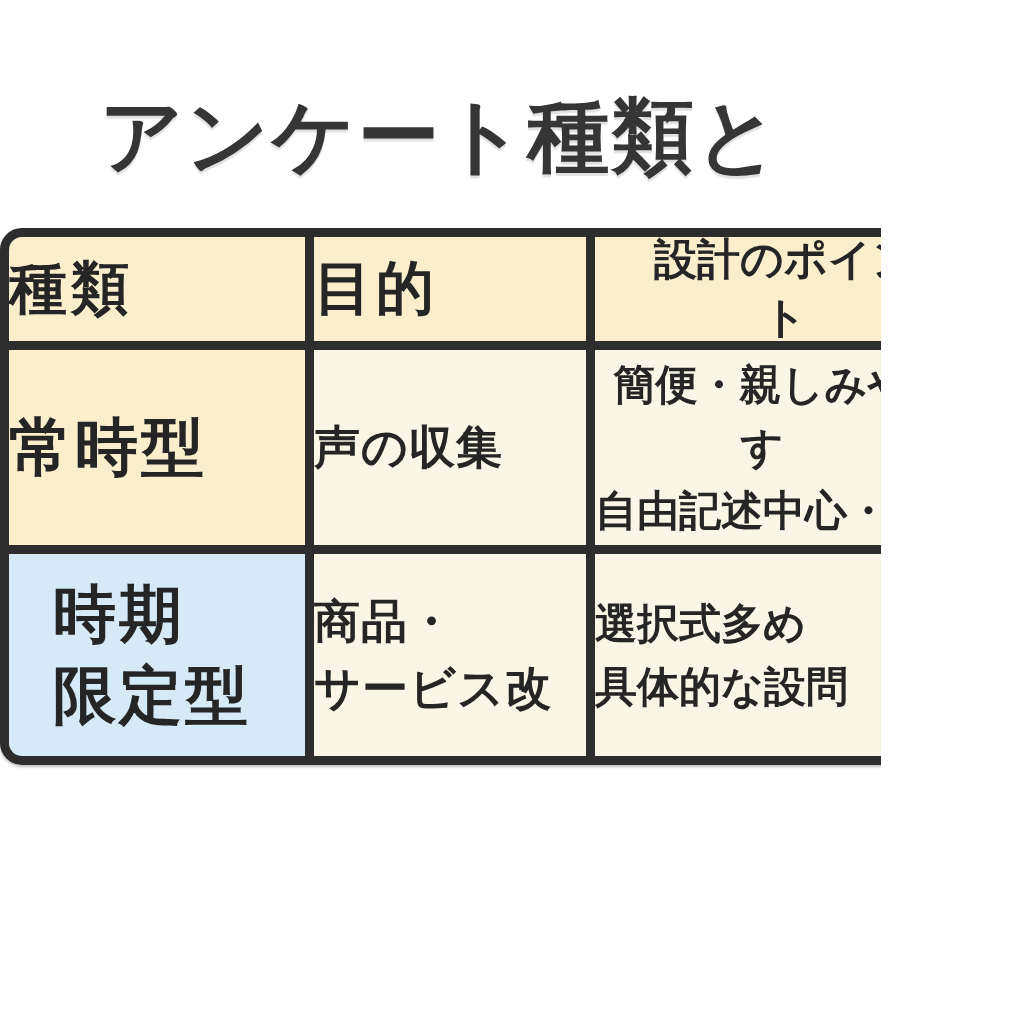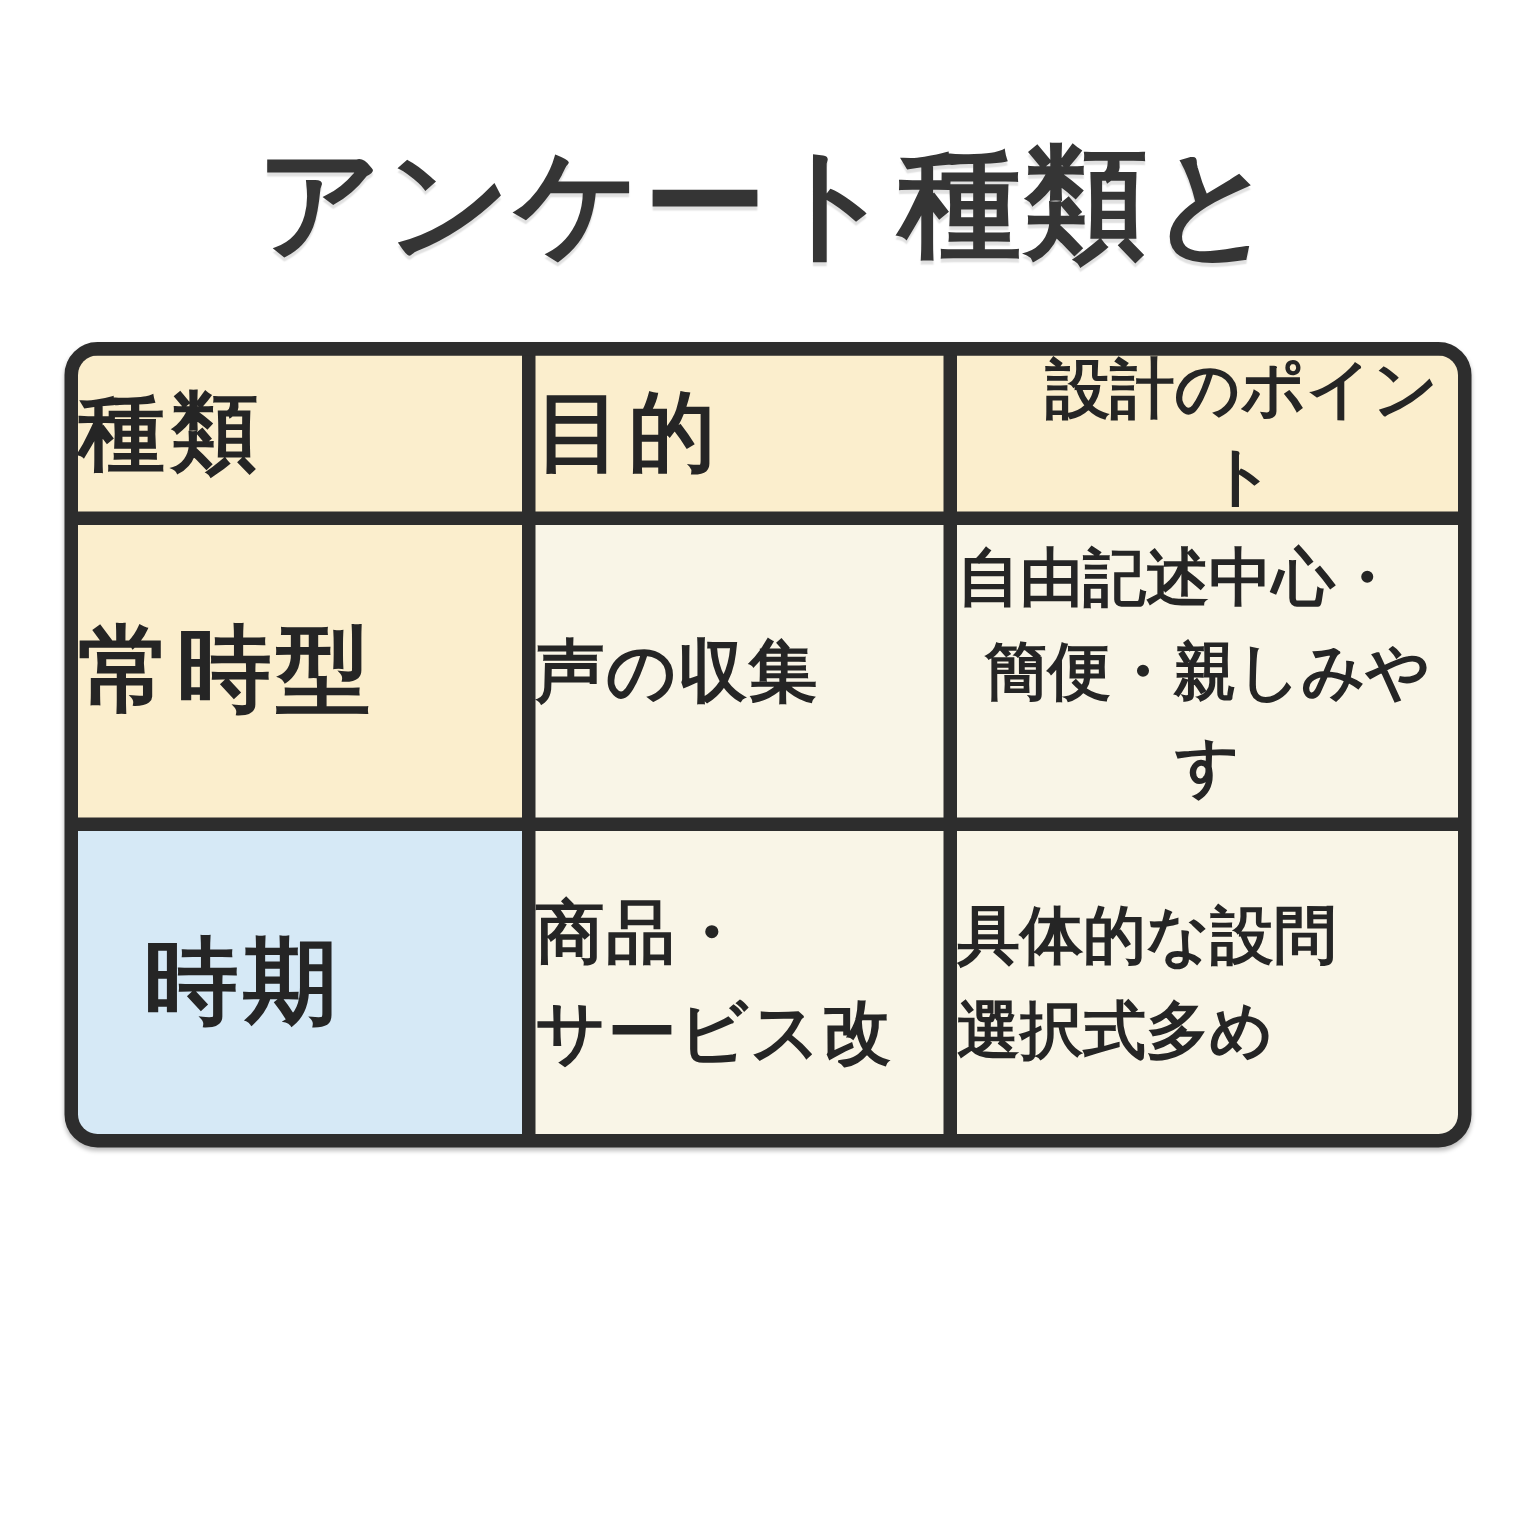--- a/index.html
+++ b/index.html
@@ -3,21 +3,21 @@
 <meta charset="utf-8">
 <style>
   html, body {
     margin: 0;
     padding: 0;
     background: #ffffff;
     font-family: "Liberation Sans", "DejaVu Sans", sans-serif;
   }
   .page {
     position: relative;
-    width: 1024px;
+    width: 881px;
     height: 1024px;
     background: #ffffff;
     overflow: hidden;
   }
   .title {
     padding-top: 88px;
     text-align: center;
     color: #353535;
     font-size: 82px;
     font-weight: 800;
@@ -80,30 +80,31 @@
     </div>
 
     <div class="cell cell--cream cell--rowlabel">
       <span>常時型</span>
       <span></span>
     </div>
     <div class="cell cell--purpose">
       <span>声の収集</span>
     </div>
     <div class="cell cell--points">
+      <span>簡便・親しみやす</span>
       <span>自由記述中心・</span>
-      <span>簡便・親しみやす</span>
     </div>
 
     <div class="cell cell--blue cell--rowlabel">
       <span>時期</span>
+      <span>限定型</span>
     </div>
     <div class="cell cell--purpose">
       <span>商品・</span>
       <span>サービス改</span>
     </div>
     <div class="cell cell--points">
+      <span>選択式多め</span>
       <span>具体的な設問</span>
-      <span>選択式多め</span>
     </div>
 
   </div>
 </div>
 
 </body></html>

